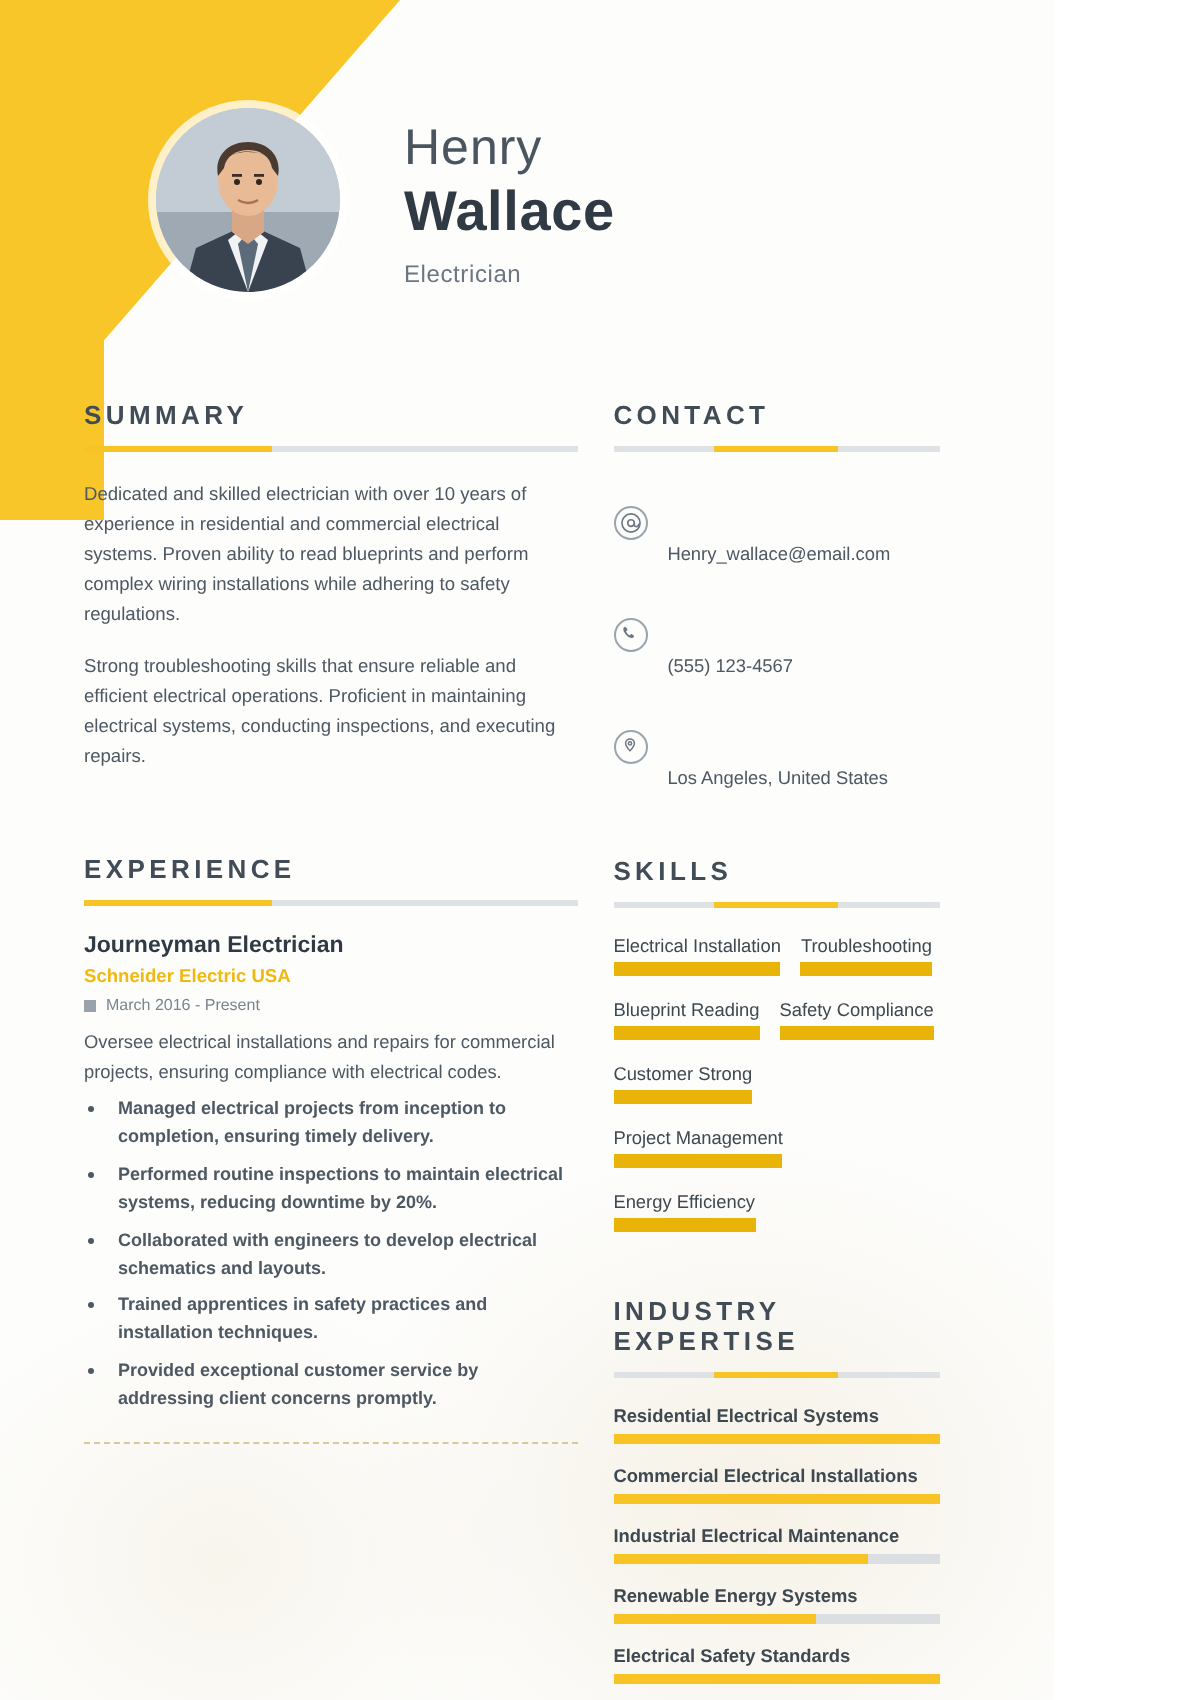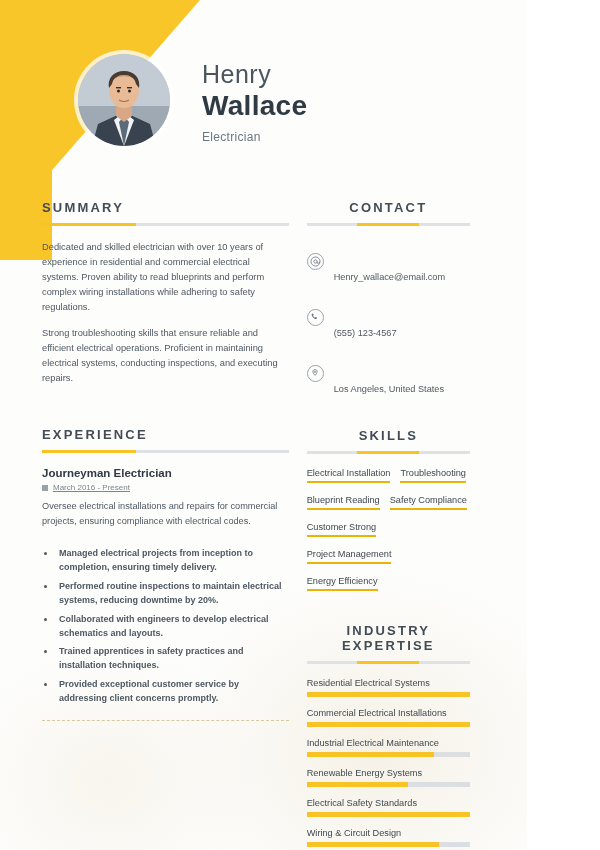--- a/index.html
+++ b/index.html
@@ -103,21 +103,21 @@
   .col-left { width: 290px; }
   .col-right { width: 192px; }
 
   .sec-title {
     font-size: 13px;
     font-weight: bold;
     letter-spacing: 2.2px;
     color: #414c57;
     margin-bottom: 8px;
   }
-  .sec-title.center { text-align: center; }
+  .sec-title.center { }
 
   .rule {
     height: 3px;
     background: #dfe2e4;
     position: relative;
     margin-bottom: 14px;
   }
   .rule::before {
     content: "";
     position: absolute;
@@ -154,32 +154,31 @@
     color: #f0b90f;
     margin-bottom: 5px;
   }
   .job-date {
     font-size: 8px;
     color: #7b858e;
     display: flex;
     align-items: center;
     gap: 5px;
     margin-bottom: 7px;
-    text-decoration: underline;
   }
   .date-sq {
     width: 6px; height: 6px;
     background: #9aa3ab;
     display: inline-block;
   }
   .job-desc {
     font-size: 9.2px;
     line-height: 1.6;
     color: #4d5862;
-    margin-bottom: 18px;
+    margin-bottom: 4px;
   }
   ul.bullets {
     margin: 0 0 0 14px;
     padding: 0;
     font-weight: bold;
   }
   ul.bullets li {
     font-size: 9px;
     line-height: 1.55;
     color: #4d5862;
@@ -220,26 +219,26 @@
   
   .skills-wrap {
     display: flex;
     flex-wrap: wrap;
     gap: 0 10px;
   }
   .skill {
     font-size: 9.2px;
     color: #3e4850;
     padding-bottom: 3px;
-    border-bottom: 2px solid #eab308;
+    border-bottom: 7px solid #eab308;
     margin-bottom: 12px;
   }
 
   
-  .exp-item { margin-bottom: 11px; }
+  .exp-item { margin-bottom: 11px; font-weight: bold; }
   .exp-label {
     font-size: 9.2px;
     color: #3e4850;
     margin-bottom: 4px;
   }
   .bar-bg {
     height: 5px;
     background: #dcdfe1;
     width: 100%;
     position: relative;
@@ -312,20 +311,21 @@
       </div>
 
       <div class="spacer-28"></div>
 
       <div>
         <div class="sec-title">EXPERIENCE</div>
         <div class="rule"></div>
 
         <div>
           <div class="job-role">Journeyman Electrician</div>
+          <div class="job-company">Schneider Electric USA</div>
           <div class="job-date">
             <span class="date-sq"></span>
             <span>March 2016 - Present</span>
           </div>
           <div class="job-desc">Oversee electrical installations and repairs for commercial projects, ensuring compliance with electrical codes.</div>
           <ul class="bullets">
             <li>Managed electrical projects from inception to completion, ensuring timely delivery.</li>
             <li>Performed routine inspections to maintain electrical systems, reducing downtime by 20%.</li>
             <li>Collaborated with engineers to develop electrical schematics and layouts.</li>
             <li>Trained apprentices in safety practices and installation techniques.</li>

